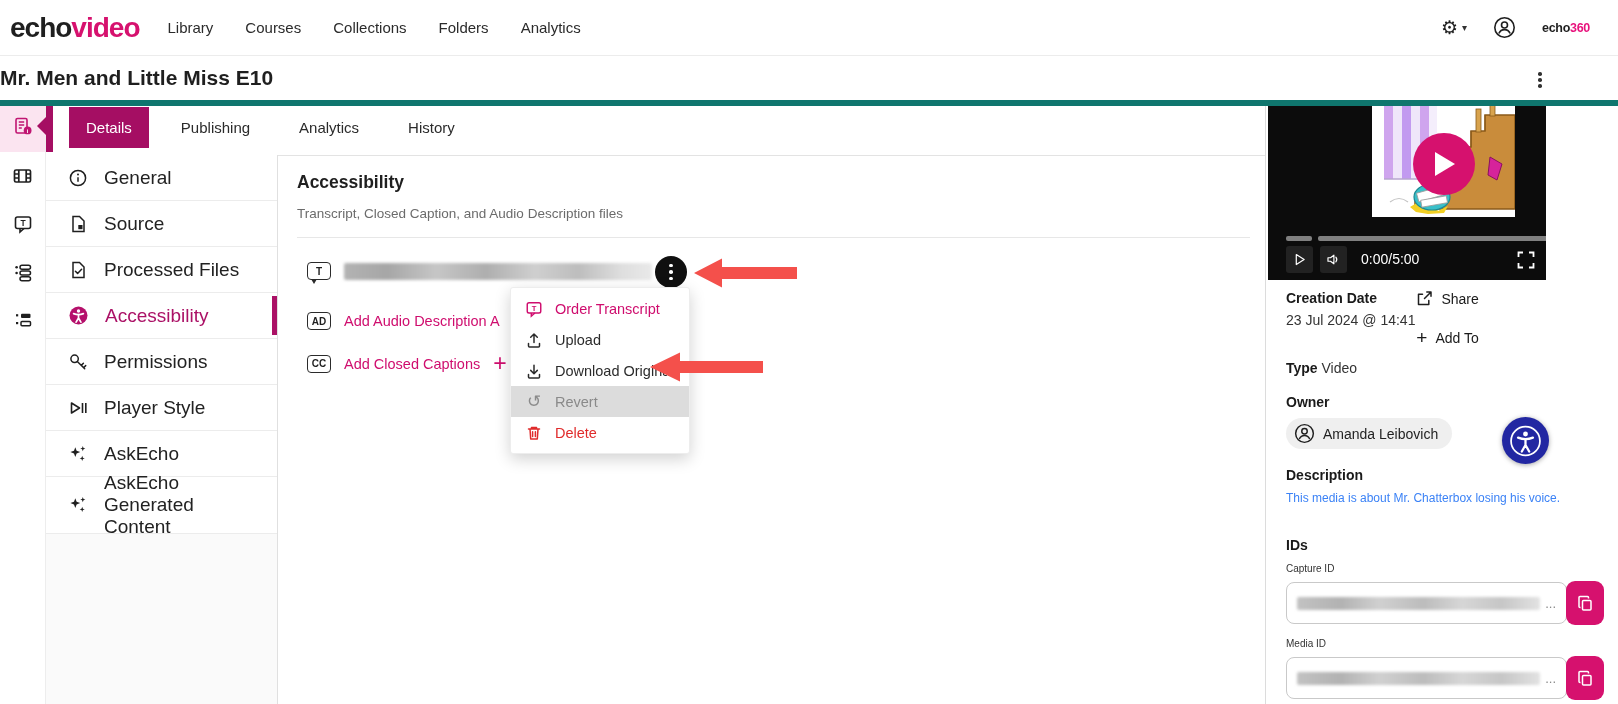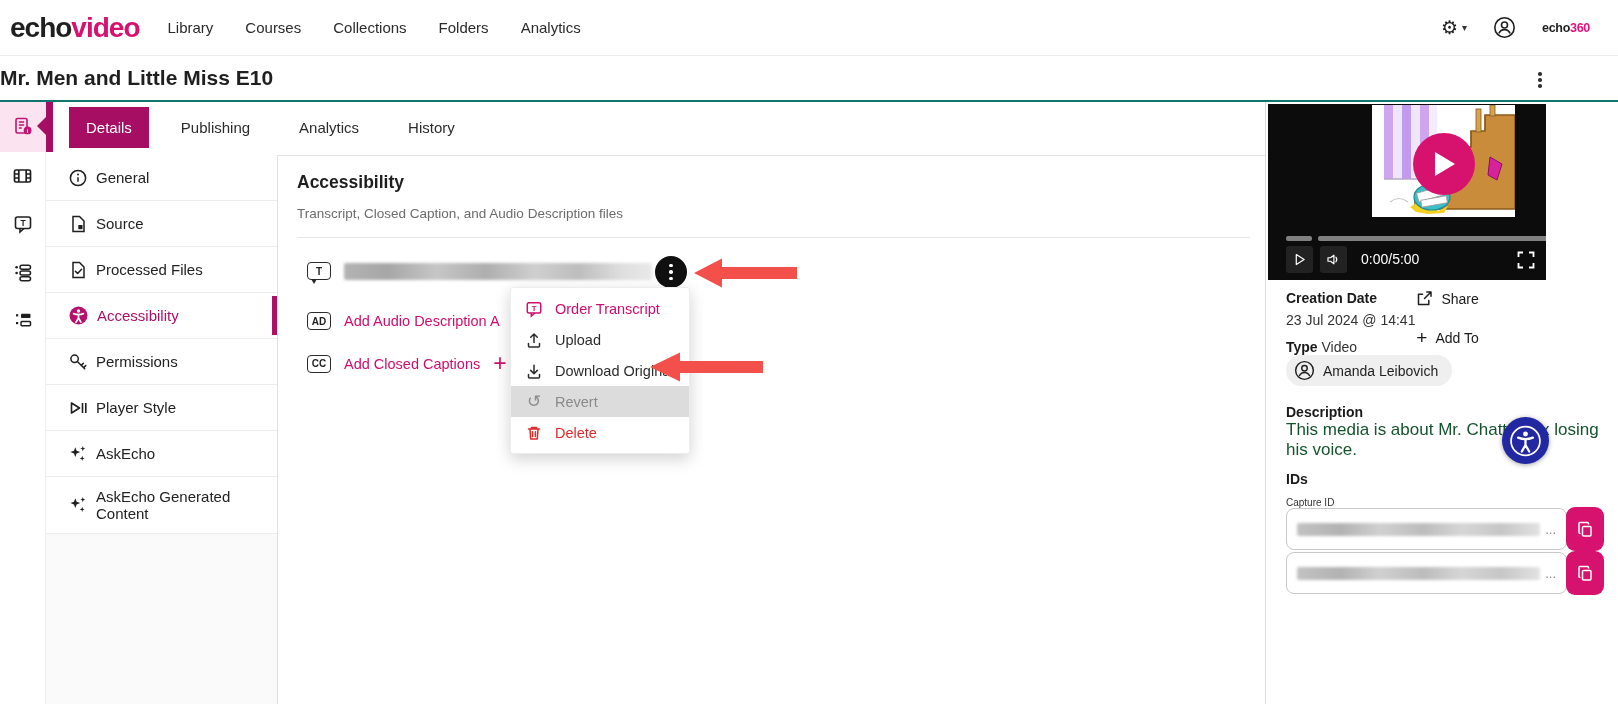--- a/index.html
+++ b/index.html
@@ -19,21 +19,21 @@
               font-family:"Liberation Sans",sans-serif}
   .nav-right{margin-left:auto;display:flex;align-items:center;gap:26px;margin-right:28px}
   .gear-wrap{display:flex;align-items:center;gap:4px;cursor:pointer}
   .gear-glyph{font-size:19px;line-height:1}
   .caret{font-size:10px;color:#333}
   .brand-small{font-size:12.5px;font-weight:bold;letter-spacing:-0.3px}
   .brand-small .lp2{color:#e8127c}
 
   
   .titlebar{position:absolute;left:0;top:55px;width:1618px;height:45px;background:#fff;
-            border-bottom:2px solid #0f766e;display:flex;align-items:center;z-index:25}
+            border-bottom:6px solid #0f766e;display:flex;align-items:center;z-index:25}
   .page-title{font-size:21px;font-weight:bold;margin-left:14px}
   .kebab-dots{display:flex;flex-direction:column;gap:2.5px;align-items:center;cursor:pointer}
   .kebab-dots i{width:3.5px;height:3.5px;border-radius:50%;background:#333}
   .title-kebab{position:absolute;left:1532px;top:15px;padding:2px 6px}
 
   
   .rail{position:absolute;left:0;top:100px;width:45px;bottom:0;background:#fff;border-right:1px solid #ededed}
   .rail-item{width:45px;height:48px;display:flex;align-items:center;justify-content:center;cursor:pointer}
   .rail-item.active{background:#fbe4f0;height:52px}
   .active-pointer{position:absolute;left:46px;top:100px;width:7px;height:52px;background:#a50e63;z-index:6}
@@ -43,22 +43,22 @@
   
   .tabsrow{position:absolute;left:46px;top:100px;width:1219px;height:55px;background:#fff;
            border-bottom:1px solid #e3e3e3;display:flex;align-items:center}
   .tab{font-size:15px;color:#2b2b2b;padding:0 17px;height:41px;display:flex;align-items:center;
        margin-right:15px;cursor:pointer}
   .tab.active{background:#a50e63;color:#fff;margin-left:23px}
 
   
   .sidemenu{position:absolute;left:46px;top:155px;width:231px;bottom:0;background:#fff;
             border-right:1px solid #e0e0e0;display:flex;flex-direction:column}
-  .sm-item{display:flex;align-items:center;gap:8px;padding-left:22px;height:46px;flex:0 0 46px;
-           border-bottom:1px solid #ececec;font-size:15px;color:#222;position:relative;cursor:pointer;box-sizing:border-box}
+  .sm-item{display:flex;align-items:center;gap:16px;padding-left:22px;height:46px;flex:0 0 46px;
+           border-bottom:1px solid #ececec;font-size:19px;color:#222;position:relative;cursor:pointer;box-sizing:border-box}
   .sm-item.tall{height:57px;flex:0 0 57px}
   .sm-item.active{color:#ab1166}
   .sm-item.active::after{content:"";position:absolute;right:0;top:3px;bottom:3px;width:5px;background:#ab1166}
   .sm-label{line-height:1.15}
   .sm-item.tall .sm-label{width:150px}
   .sm-filler{flex:1;background:#fafafa}
 
   
   .content-heading{position:absolute;left:297px;top:172px;font-size:17.5px;font-weight:bold}
   .content-sub{position:absolute;left:297px;top:206px;font-size:13.5px;color:#6b6b6b}
@@ -110,27 +110,27 @@
   .ctrl-box{position:absolute;top:142px;width:27px;height:27px;background:#222;border-radius:3px;
             display:flex;align-items:center;justify-content:center;cursor:pointer;border:none}
   .ctrl-play{left:18px}.ctrl-vol{left:52px}
   .ptime{position:absolute;left:93px;top:147px;color:#fff;font-size:14px}
   .ctrl-fs{position:absolute;right:13px;top:144px;width:24px;height:24px;background:transparent;border:none;cursor:pointer}
 
   .pcontent{position:absolute;left:20px;top:190px;width:318px;font-size:14px}
   .p-flex{display:flex;justify-content:flex-start}
   .p-label{font-weight:bold;color:#1a1a1a}
   .p-val{color:#333}
-  .mt6{margin-top:6px}.mt8{}.mt10{margin-top:10px}.mt12{margin-top:12px}
-  .mt16{margin-top:11px}.mt18{margin-top:18px}.mt20{margin-top:20px}
+  .mt6{margin-top:6px}.mt8{margin-top:8px}.mt10{margin-top:10px}.mt12{margin-top:12px}
+  .mt16{margin-top:32px}.mt18{margin-top:18px}.mt20{margin-top:20px}
   .p-action{display:flex;align-items:center;gap:8px;justify-content:flex-end;cursor:pointer;color:#1a1a1a}
   .addto-plus{font-size:19px;font-weight:300;line-height:1}
   .owner-pill{display:inline-flex;align-items:center;gap:8px;background:#efefef;border-radius:17px;
               padding:5px 14px 5px 8px;font-size:14px;cursor:default}
-  .desc-text{font-size:17px;color:#14532d}
+  .desc-text{font-size:12px;color:#3b82f6}
   .small-label{font-size:10px;color:#333}
   .input-group{position:relative;height:44px}
   .id-input{width:281px;height:42px;border:1px solid #c9c9c9;border-radius:8px;display:flex;align-items:center;
             padding:0 10px;box-sizing:border-box;background:#fff}
   .id-blur{height:13px;flex:1;border-radius:2px;filter:blur(1.6px);
            background:linear-gradient(90deg,#c2c2c2,#b2b2b2 18%,#d0d0d0 34%,#bcbcbc 52%,#d6d6d6 68%,#c6c6c6 84%,#e2e2e2)}
   .id-ellipsis{color:#8a8a8a;margin-left:5px;font-size:13px}
   .copy-btn{position:absolute;right:0;top:-1px;width:38px;height:44px;background:#d6116e;border:none;
             border-radius:9px;display:flex;align-items:center;justify-content:center;cursor:pointer}
 
@@ -428,20 +428,21 @@
             </svg>
           <span>Share</span>
         </div>
         <div class="p-action mt20">
           <span class="addto-plus">+</span>
           <span>Add To</span>
         </div>
       </div>
     </div>
 
+    <div class="p-label mt18">Owner</div>
     <div class="mt8">
       <span class="owner-pill">
         <svg width="21" height="21" viewBox="0 0 23 23" fill="none" stroke="#1f1f1f" stroke-width="1.6">
             <circle cx="11.5" cy="11.5" r="9.7"></circle>
             <circle cx="11.5" cy="9" r="3"></circle>
             <path d="M5.8 17.5c1.2-2.6 3.3-3.9 5.7-3.9s4.5 1.3 5.7 3.9"></path>
           </svg>
         <span>Amanda Leibovich</span>
       </span>
     </div>
@@ -456,20 +457,21 @@
         <span class="id-blur"></span>
         <span class="id-ellipsis">...</span>
       </div>
       <button class="copy-btn">
         <svg width="17" height="17" viewBox="0 0 17 17" fill="none" stroke="#fff" stroke-width="1.5" stroke-linejoin="round">
             <rect x="5.5" y="5.5" width="8.5" height="9.5" rx="1"></rect>
             <path d="M11.5 3.5v-1a1 1 0 0 0-1-1H3a1 1 0 0 0-1 1v9a1 1 0 0 0 1 1h0.5"></path>
           </svg>
       </button>
     </div>
+    <div class="small-label mt12">Media ID</div>
     <div class="input-group mt8">
       <div class="id-input">
         <span class="id-blur"></span>
         <span class="id-ellipsis">...</span>
       </div>
       <button class="copy-btn">
         <svg width="17" height="17" viewBox="0 0 17 17" fill="none" stroke="#fff" stroke-width="1.5" stroke-linejoin="round">
             <rect x="5.5" y="5.5" width="8.5" height="9.5" rx="1"></rect>
             <path d="M11.5 3.5v-1a1 1 0 0 0-1-1H3a1 1 0 0 0-1 1v9a1 1 0 0 0 1 1h0.5"></path>
           </svg>

